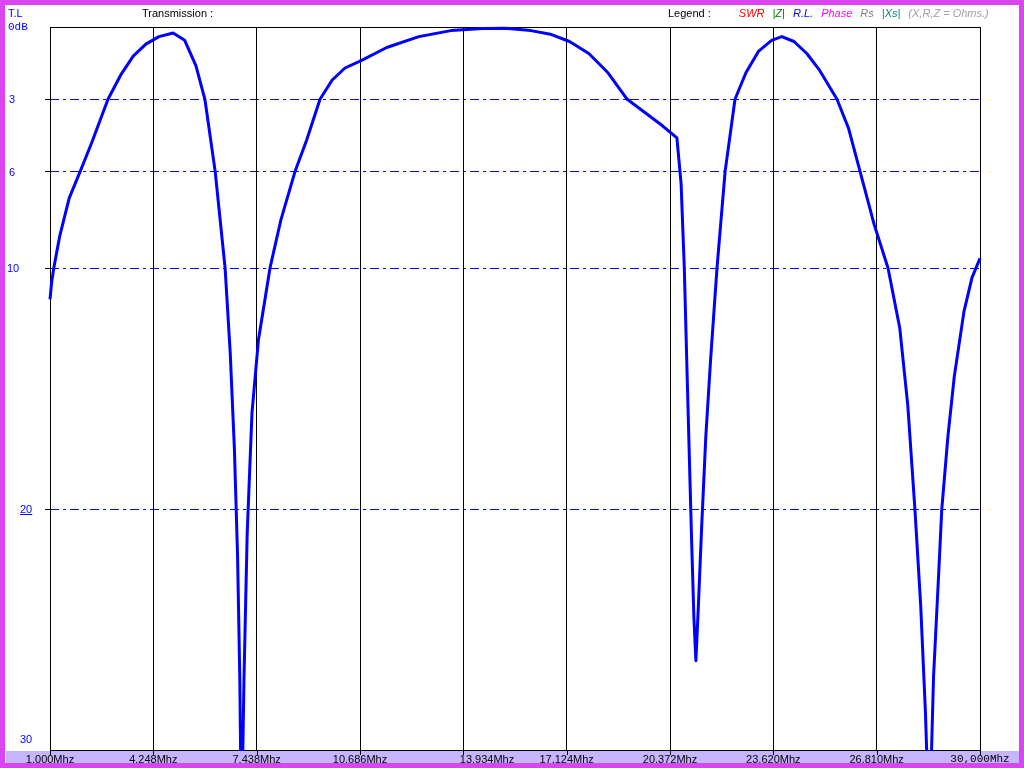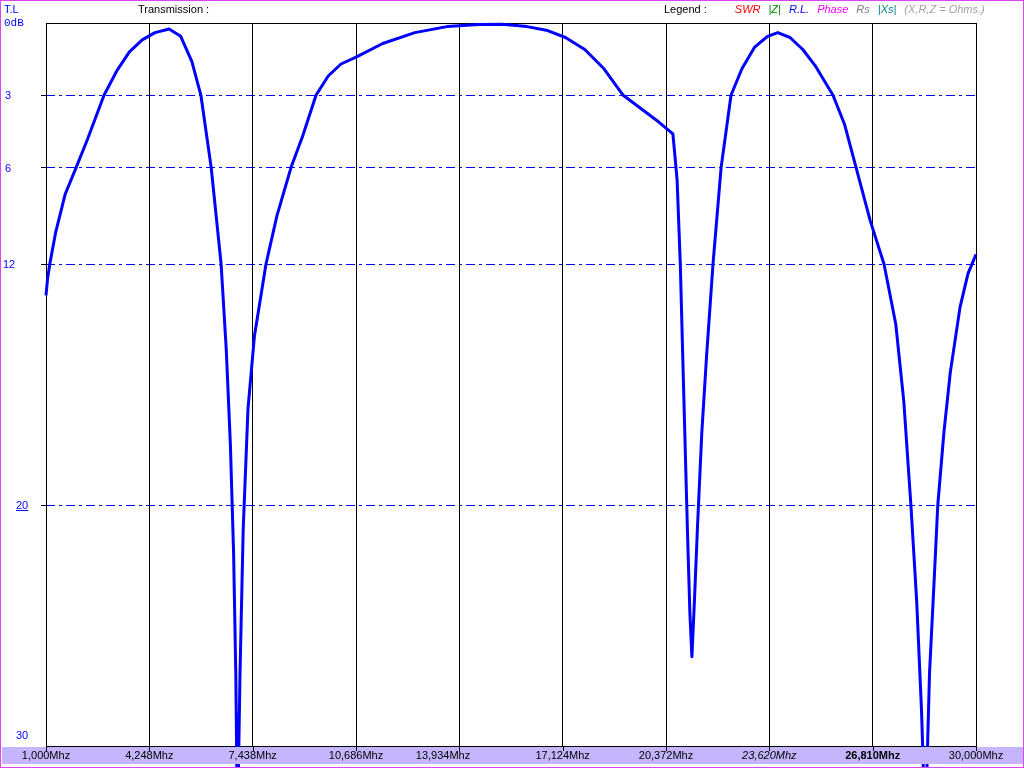--- a/index.html
+++ b/index.html
@@ -1,21 +1,21 @@
 <!DOCTYPE html>
 <html><head>
 <meta charset="utf-8">
 <style>
   html, body { margin: 0; padding: 0; background: #c0c0c0; }
   #app {
     position: relative;
     width: 1024px;
     height: 768px;
     background: #ffffff;
-    border: 1px solid #d946ef;
+    border: 5px solid #d946ef;
     box-sizing: border-box;
     overflow: hidden;
     font-family: "Liberation Sans", sans-serif;
     font-size: 11px;
     color: #000000;
   }
   #chart-svg { position: absolute; left: 0; top: 0; z-index: 1; }
   .hdr { position: absolute; z-index: 3; white-space: pre; }
   #trace-type-label { left: 3px; top: 2px; color: #0000ff; }
   #chart-title { left: 95px; top: 2px; color: #000000; margin-left: 42px; }
@@ -68,41 +68,41 @@
   <div id="legend-row">
     <span id="legend-title">Legend :</span>
     
   <span class="legend-item" style="color: rgb(255, 0, 0);">SWR</span><span class="legend-item" style="color: rgb(0, 128, 0);">|Z|</span><span class="legend-item" style="color: rgb(0, 0, 255);">R.L.</span><span class="legend-item" style="color: rgb(255, 0, 255);">Phase</span><span class="legend-item" style="color: rgb(128, 128, 128);">Rs</span><span class="legend-item" style="color: rgb(0, 128, 128);">|Xs|</span><span class="legend-item" style="color: rgb(160, 160, 160);">(X,R,Z = Ohms.)</span></div>
 
   <div id="y-axis-labels">
 
   <div class="ylab" style="left: 3px; top: 16px; font-family: Liberation Mono, monospace;">0dB</div>
       <div class="ylab" style="left: 4px; top: 88.3px;">3</div>
       <div class="ylab" style="left: 4px; top: 160.6px;">6</div>
-      <div class="ylab" style="left: 2px; top: 257px;">12</div>
+      <div class="ylab" style="left: 2px; top: 257px;">10</div>
       <div class="ylab" style="left: 15px; top: 498px; text-decoration: underline;">20</div>
       <div class="ylab" style="left: 15px; top: 728px;">30</div>
     </div>
 
   <div id="x-axis-band">
 
   <div class="xtick-mark" style="left: 44px;"></div>
       <div class="xlab" style="left: 2px;">1,000Mhz</div>
       <div class="xtick-mark" style="left: 147.333px;"></div>
       <div class="xlab" style="left: 105.333px;">4,248Mhz</div>
       <div class="xtick-mark" style="left: 250.667px;"></div>
       <div class="xlab" style="left: 208.667px;">7,438Mhz</div>
       <div class="xtick-mark" style="left: 354px;"></div>
       <div class="xlab" style="left: 312px;">10,686Mhz</div>
       <div class="xtick-mark" style="left: 457.333px;"></div>
-      <div class="xlab" style="left: 399px;">13,934Mhz</div>
+      <div class="xlab" style="left: 439px;">13,934Mhz</div>
       <div class="xtick-mark" style="left: 560.667px;"></div>
       <div class="xlab" style="left: 518.667px;">17,124Mhz</div>
       <div class="xtick-mark" style="left: 664px;"></div>
       <div class="xlab" style="left: 622px; text-align: center;">20,372Mhz</div>
       <div class="xtick-mark" style="left: 767.333px;"></div>
-      <div class="xlab" style="left: 725.333px; font-style: italic;">23,620Mhz</div>
+      <div class="xlab" style="left: 725.333px;">23,620Mhz</div>
       <div class="xtick-mark" style="left: 870.667px;"></div>
-      <div class="xlab" style="left: 828.667px; font-weight: bold;">26,810Mhz</div>
+      <div class="xlab" style="left: 828.667px;">26,810Mhz</div>
       <div class="xtick-mark" style="left: 974px;"></div>
-      <div class="xlab" style="left: 932px;">30,000Mhz</div>
+      <div class="xlab" style="left: 932px; font-family: Liberation Mono, monospace;">30,000Mhz</div>
     </div>
 </div>
 
 </body></html>

